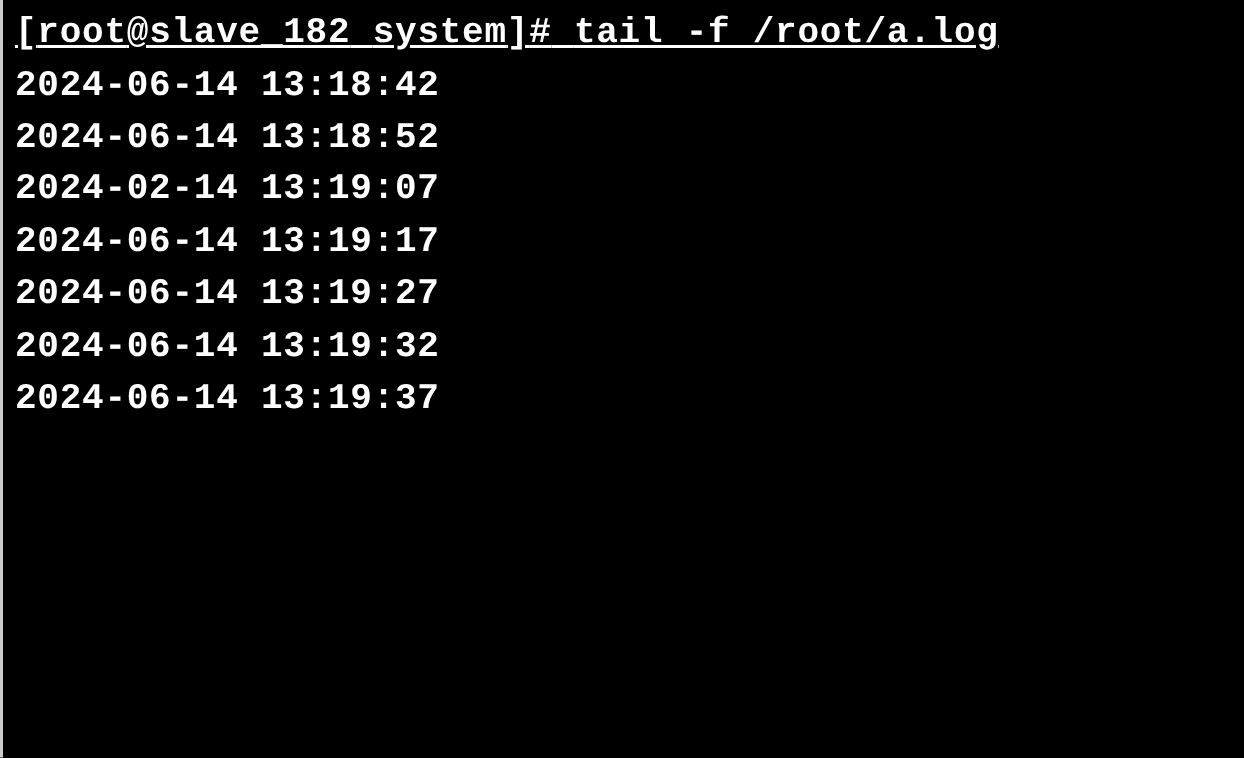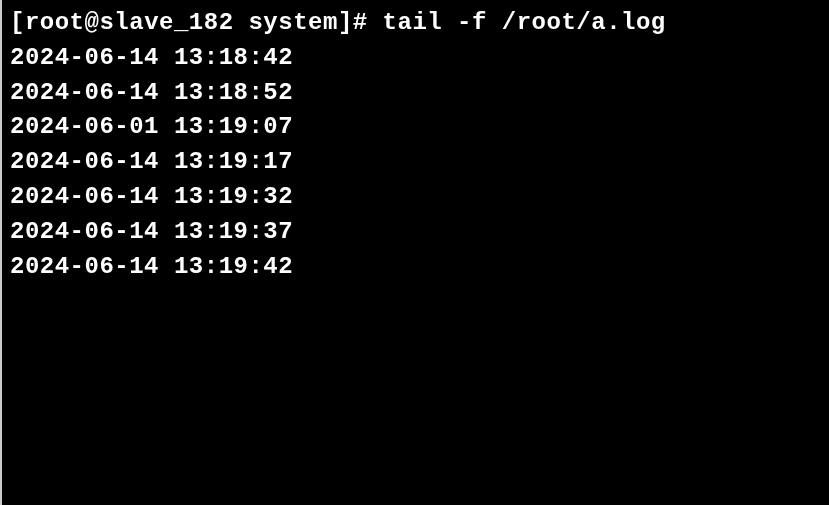--- a/index.html
+++ b/index.html
@@ -20,27 +20,28 @@
       line-height: 1.45;
       border-left: 2px solid #cccccc;
     }
     .terminal-line {
       white-space: pre;
       letter-spacing: 0.5px;
     }
     .prompt-line {
       white-space: pre;
       letter-spacing: 0.5px;
+      text-decoration: underline;
     }
   </style>
 </head>
 <body>
 
 <div class="prompt-line"><span>[</span><span>root</span><span>@</span><span>slave_182</span><span> </span><span>system</span><span>]</span><span>#</span><span> </span><span>tail -f /root/a.log</span></div>
 <div id="log-output">
     <div class="terminal-line">2024-06-14 13:18:42</div>
     <div class="terminal-line">2024-06-14 13:18:52</div>
-    <div class="terminal-line">2024-06-01 13:19:07</div>
+    <div class="terminal-line">2024-02-14 13:19:07</div>
     <div class="terminal-line">2024-06-14 13:19:17</div>
+    <div class="terminal-line">2024-06-14 13:19:27</div>
     <div class="terminal-line">2024-06-14 13:19:32</div>
     <div class="terminal-line">2024-06-14 13:19:37</div>
-    <div class="terminal-line">2024-06-14 13:19:42</div>
   </div>
 
 </body></html>

